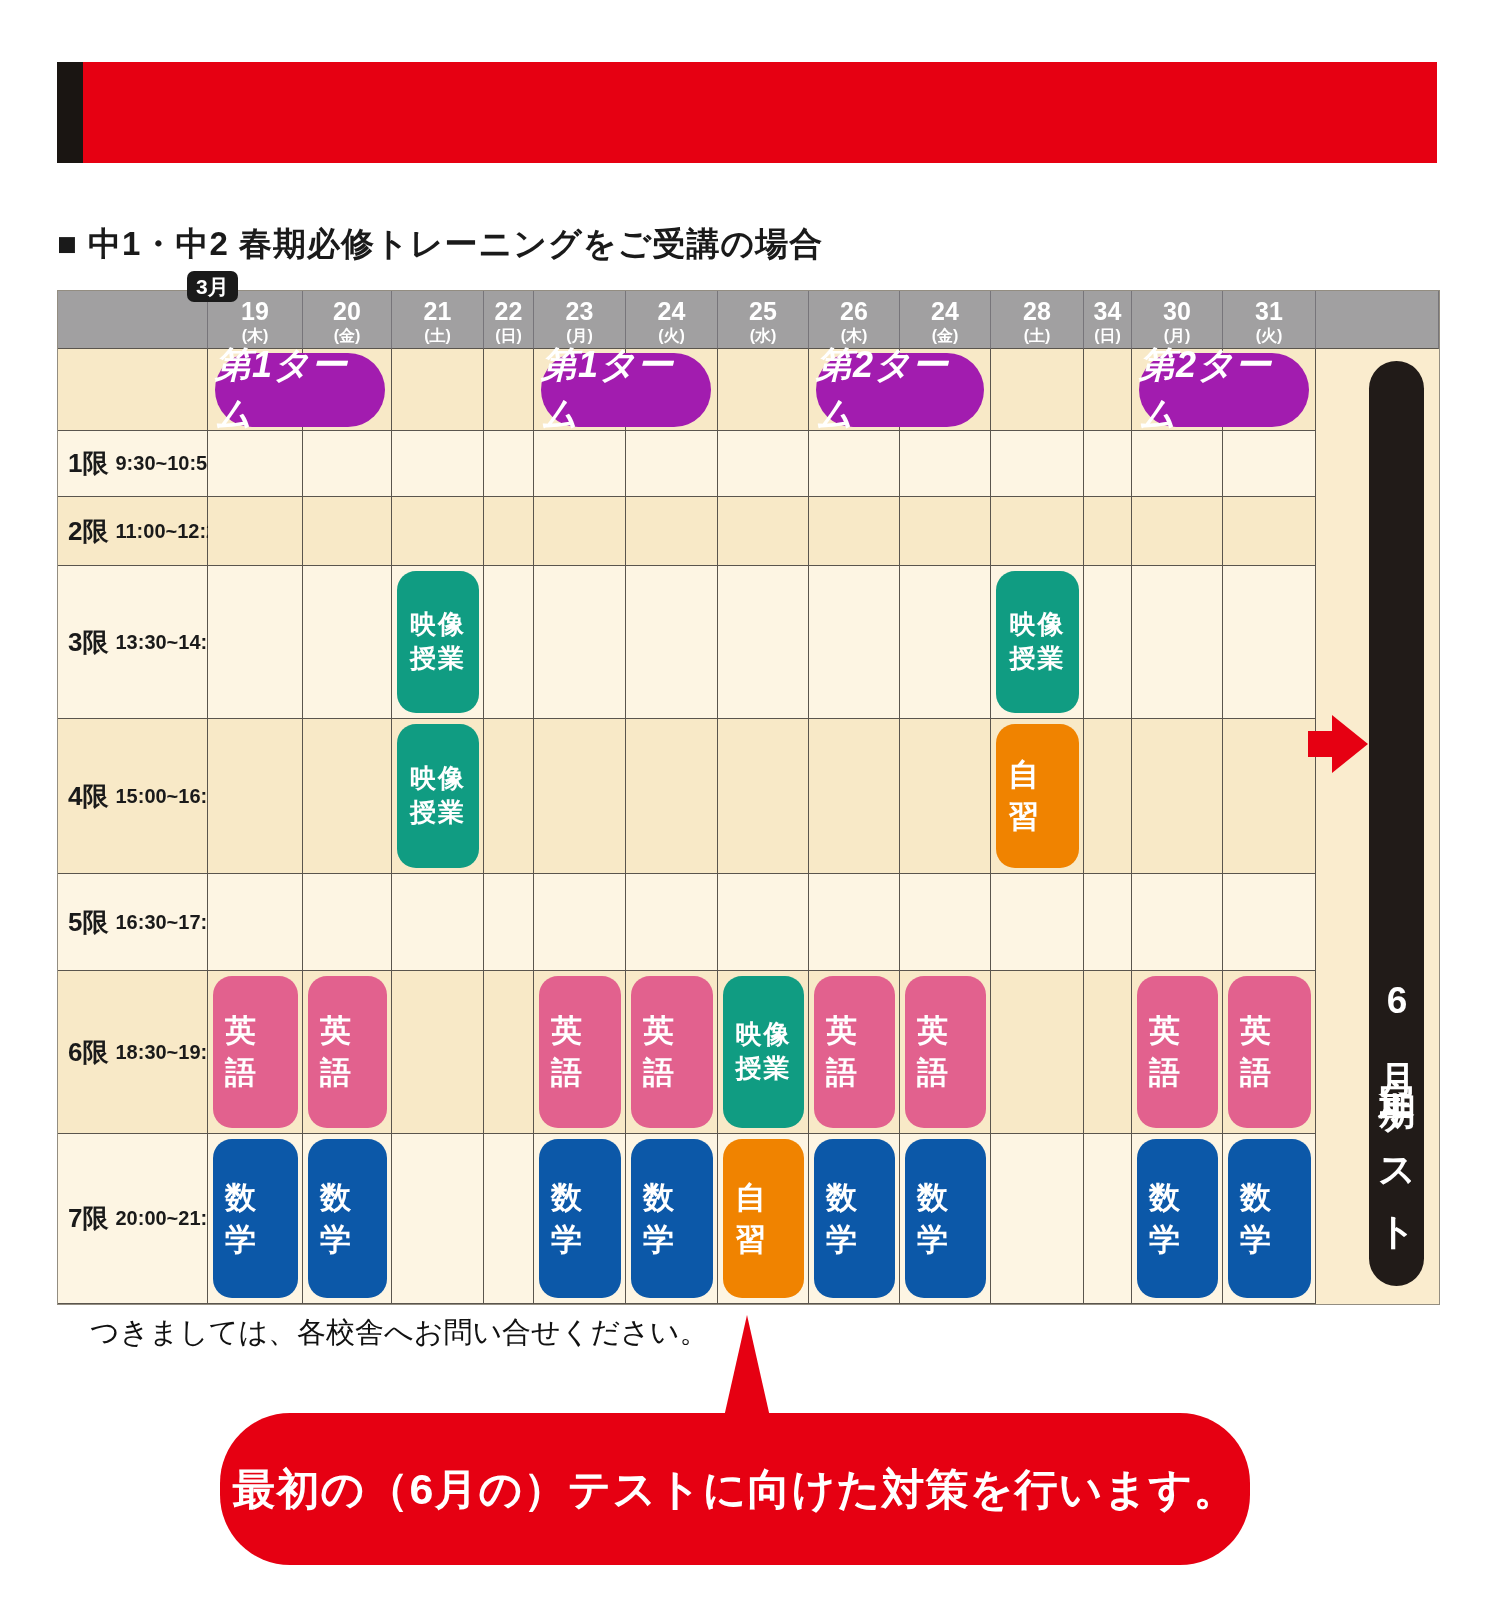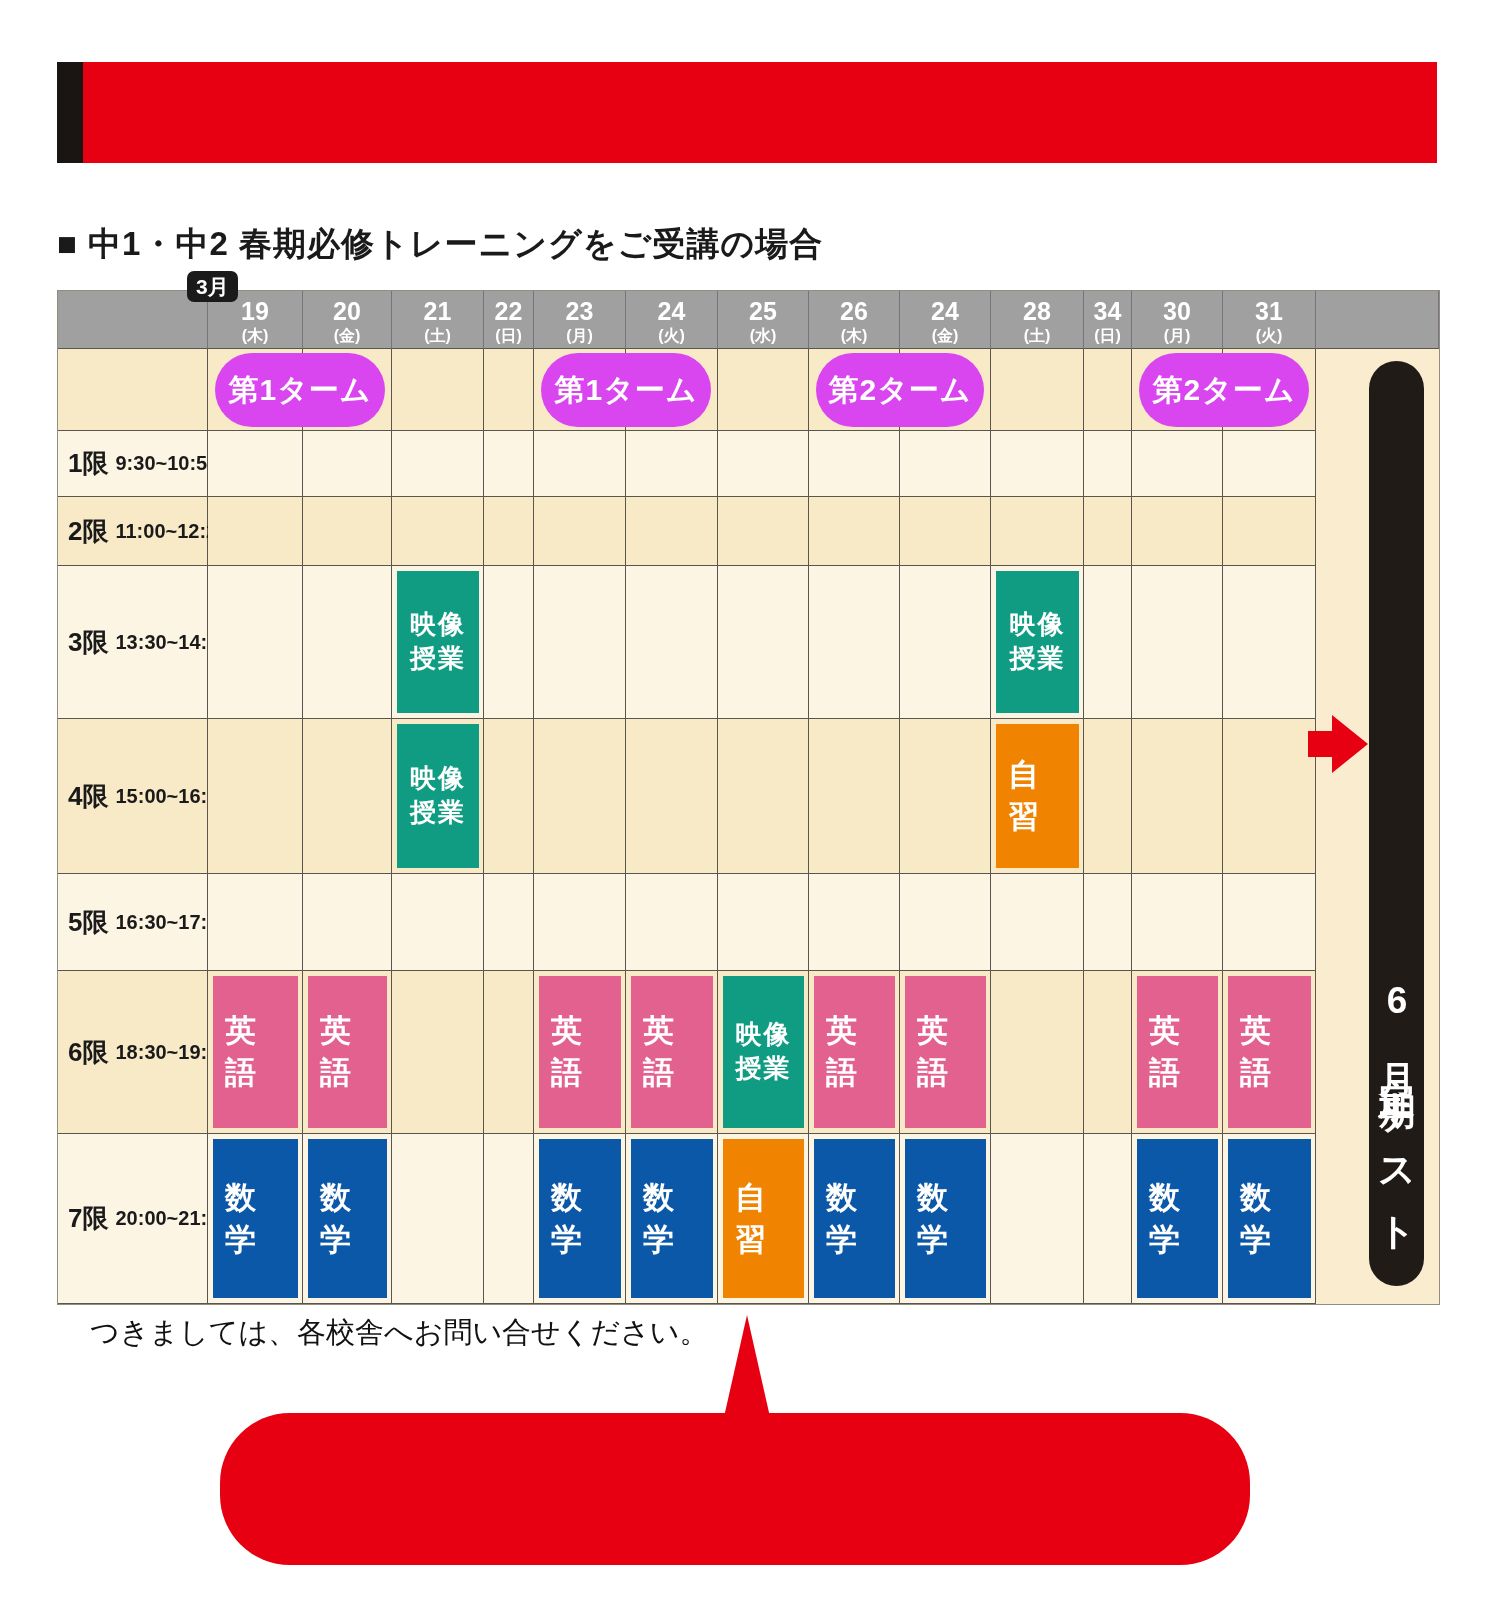--- a/index.html
+++ b/index.html
@@ -20,32 +20,32 @@
   .hdr-date{display:block;font-size:25px;font-weight:bold;line-height:1.1;padding-top:7px;}
   .hdr-dow{display:block;font-size:16px;font-weight:bold;line-height:1.2;}
   .bg-light{background:#fdf5e3;}
   .bg-tan{background:#f8e9c7;}
   .bg-last{background:#faecce;border-right:none;border-bottom:none;}
   .plabel{display:flex;align-items:center;padding-left:10px;white-space:nowrap;}
   .plabel .pname{font-size:26px;font-weight:bold;color:#1a1a1a;}
   .plabel .ptime{font-size:20px;font-weight:bold;color:#1a1a1a;margin-left:7px;letter-spacing:0;}
 
   
-  .card{position:absolute;border-radius:0;display:flex;align-items:center;justify-content:center;
+  .card{position:absolute;border-radius:19px;display:flex;align-items:center;justify-content:center;
         color:#fff;font-weight:bold;}
   .card.english,.card.math,.card.self_study{font-size:31px;letter-spacing:12px;padding-left:12px;box-sizing:border-box;}
   .card.english{background:#e2618e;}
   .card.math{background:#0c58a8;}
   .card.self_study{background:#f08300;}
   .card.video{background:#109c82;font-size:26px;letter-spacing:2px;line-height:1.3;}
   .card.video .wrap4{width:58px;word-break:break-all;text-align:center;}
 
   
-  .term-pill{position:absolute;top:62px;height:74px;background:#d946ef;border-radius:37px;
-             display:flex;align-items:center;justify-content:center;color:#fff;font-size:30px;font-weight:bold;letter-spacing:1px;}
+  .term-pill{position:absolute;top:62px;height:74px;background:#a21caf;border-radius:37px;
+             display:flex;align-items:center;justify-content:center;color:#fff;font-size:36px;font-weight:bold;letter-spacing:1px;font-style:italic;}
 
   
   .month-badge{position:absolute;left:129px;top:-20px;background:#1a1a1a;color:#fff;font-size:21px;font-weight:bold;
                padding:3px 9px;border-radius:7px;line-height:1.2;}
 
   
   .side-bar{position:absolute;left:1311px;top:70px;width:55px;height:925px;background:#211b18;border-radius:28px;
             display:flex;justify-content:center;align-items:flex-end;}
   .side-label{writing-mode:vertical-rl;text-orientation:upright;color:#fff;font-size:37px;font-weight:bold;
               letter-spacing:14px;padding-bottom:40px;}
@@ -308,15 +308,16 @@
         <div class="head"></div>
     </div>
     </div>
 
   <div class="footnote">
     <div class="l2">つきましては、各校舎へお問い合せください。</div>
   </div>
 
   <div class="callout-tail"></div>
   <div class="callout">
+    <div>最初の（6月の）テストに向けた対策を行います。</div>
   </div>
 
 </div>
 
 </body></html>

